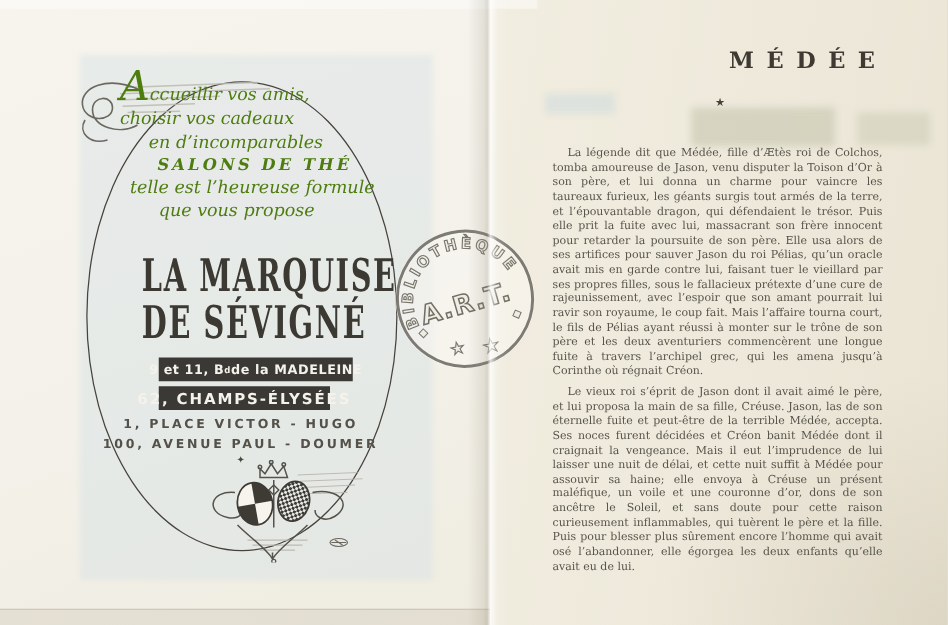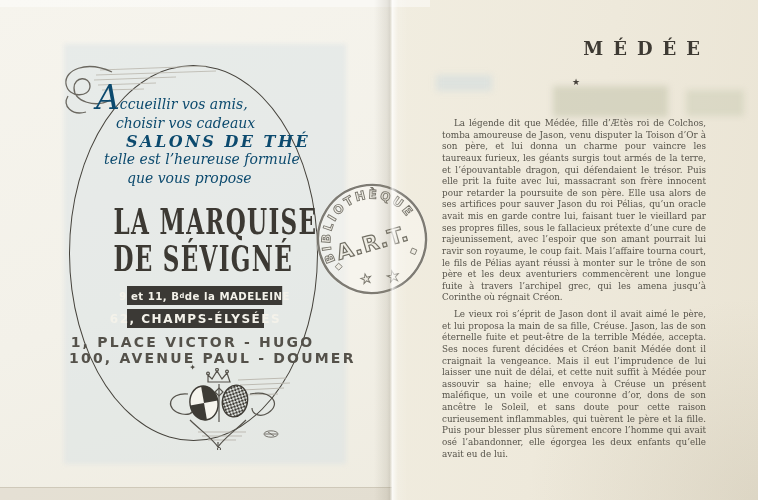--- a/index.html
+++ b/index.html
@@ -35,44 +35,44 @@
   .bleed{position:absolute;pointer-events:none;filter:blur(3px);}
   .bleed-left{left:64px;top:44px;width:282px;height:420px;background:rgba(213,224,228,0.42);filter:blur(2px);}
   .bleed-a{left:436px;top:75px;width:56px;height:16px;background:rgba(205,219,222,0.55);}
   .bleed-b{left:553px;top:86px;width:115px;height:31px;background:rgba(176,180,150,0.38);}
   .bleed-c{left:686px;top:90px;width:58px;height:26px;background:rgba(180,184,156,0.30);}
   
   .oval{
     position:absolute;left:69px;top:65px;width:247px;height:374px;
     border:1.4px solid #46433c;border-radius:50%;
   }
-  .script{position:absolute;left:96px;top:88px;width:230px;color:#0c4a6e;}
+  .script{position:absolute;left:96px;top:59px;width:230px;color:#4d7c0f;}
   .script .s-line{font-style:italic;font-size:14px;line-height:19px;white-space:nowrap;}
   .s1::first-letter{font-size:33px;line-height:20px;}
-  .s2{margin-left:20px;}
+  .s2{}
   .s3{margin-left:23px;}
-  .s4{margin-left:30px;font-style:italic;font-size:16px;line-height:17px;
+  .s4{margin-left:30px;font-style:italic;font-size:13px;line-height:17px;
       letter-spacing:2.5px;font-weight:bold;white-space:nowrap;}
   .s5{margin-left:8px;}
   .s6{margin-left:31px;}
   .brand{position:absolute;left:69px;width:247px;text-align:center;color:#3c3933;
          font-weight:bold;white-space:nowrap;}
   .brand1{top:200px;font-size:36px;transform:scale(0.64,1.0);transform-origin:50% 0;letter-spacing:2px;}
   .brand2{top:237px;font-size:36px;transform:scale(0.64,1.0);transform-origin:50% 0;letter-spacing:2px;}
   .banner{
     position:absolute;background:#3b3935;color:#f4f2ea;
     font-family:"DejaVu Sans", sans-serif;font-weight:bold;
     display:flex;align-items:center;justify-content:center;white-space:nowrap;
   }
   .banner1{left:127px;top:286px;width:160px;height:19px;font-size:10.5px;letter-spacing:0.5px;transform:scaleX(0.97);transform-origin:left;}
   .banner1 sup{font-size:7px;vertical-align:super;}
   .banner2{left:127px;top:309px;width:137px;height:19px;font-size:12px;letter-spacing:1.5px;}
   .addr{
     position:absolute;left:69px;width:247px;text-align:center;color:#54514a;
-    font-family:"DejaVu Sans", sans-serif;font-weight:bold;font-size:14px;
+    font-family:"DejaVu Sans", sans-serif;font-weight:bold;font-size:10px;
     letter-spacing:2.2px;white-space:nowrap;
   }
   .addr1{top:334px;}
   .addr2{top:350px;}
   .divider-star{position:absolute;left:69px;top:363px;width:247px;text-align:center;
     font-size:8px;color:#4a473f;}
   .flourish{position:absolute;left:56px;top:62px;}
   .crest{position:absolute;left:158px;top:368px;}
   
   .stamp{position:absolute;left:314px;top:181px;width:116px;height:116px;
@@ -121,20 +121,21 @@
     </g>
     <g fill="none" stroke="#6b6860" stroke-width="1.3">
       <path d="M56,10 C30,-2 8,8 10,22 C12,36 34,36 34,24 C34,14 18,14 18,26 C18,40 40,46 54,38"></path>
       <path d="M12,34 C6,44 16,54 30,50"></path>
     </g>
   </svg>
 
   <div class="script">
     <div class="s-line s1">Accueillir vos amis,</div>
     <div class="s-line s2">choisir vos cadeaux</div>
+    <div class="s-line s3">en d’incomparables</div>
     <div class="s4">SALONS DE THÉ</div>
     <div class="s-line s5">telle est l’heureuse formule</div>
     <div class="s-line s6">que vous propose</div>
   </div>
 
   <div class="brand brand1">LA MARQUISE</div>
   <div class="brand brand2">DE SÉVIGNÉ</div>
 
   <div class="banner banner1">
     <span>9 et 11, B</span>

